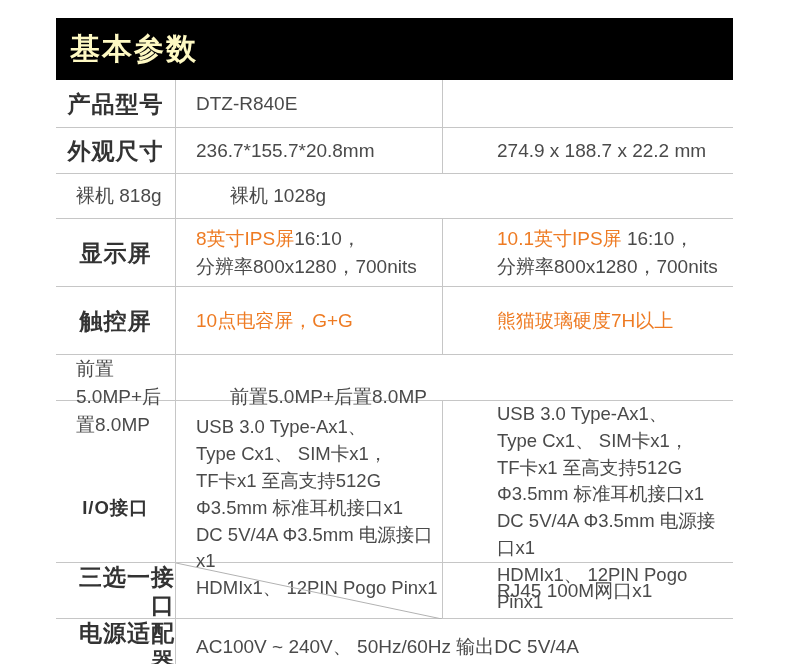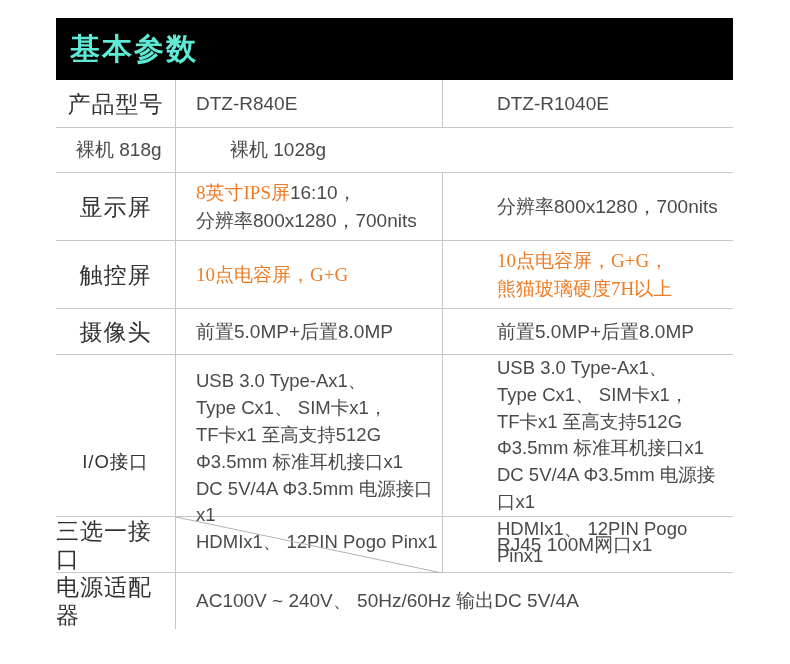--- a/index.html
+++ b/index.html
@@ -14,45 +14,46 @@
     width:790px;height:664px;overflow:hidden;background:#ffffff;
     font-family:"Liberation Sans","DejaVu Sans",sans-serif;
     -webkit-font-smoothing:antialiased;
   }
   .sheet{position:absolute;left:56px;top:18px;width:677px;}
   
   .header-bar{
     background:var(--header-bg);height:62px;display:flex;align-items:center;
   }
   .header-title{
-    color:#5eead4;font-size:30px;font-weight:bold;padding-left:14px;letter-spacing:2px;
+    color:#fef9c3;font-size:30px;font-weight:bold;padding-left:14px;letter-spacing:2px;
   }
   
   .spec-table{width:677px;}
   .row{
     display:grid;grid-template-columns:120px 267px 290px;
     border-bottom:1px solid var(--line);
   }
   .row.last{border-bottom:none;}
   .cell{
     display:flex;flex-direction:column;justify-content:center;
     font-size:19px;color:var(--data-color);line-height:28px;
     box-sizing:border-box;
   }
   .label-cell{
     align-items:center;justify-content:center;
-    font-size:23px;font-weight:normal;color:var(--label-color);
+    font-size:23px;font-weight:bold;color:var(--label-color);
     letter-spacing:1px;
     border-right:1px solid var(--line);
+    text-align:right;
   }
   .c1{padding-left:20px;border-right:1px solid var(--line);}
   .c2{padding-left:54px;}
   .span2{grid-column:2 / 4;padding-left:20px;}
   .io .cell{line-height:26.8px;font-size:18.5px;}
-  .accent{color:var(--accent);font-family:Liberation Serif, serif;}
+  .accent{color:var(--accent);}
   
   .r-model{height:47px;}
   .r-dims{height:45px;}
   .r-weight{height:44px;}
   .r-display{height:67px;}
   .r-touch{height:67px;}
   .r-camera{height:45px;}
   .r-io{height:161px;}
   .r-combo{height:55px;}
   .r-power{height:53px;}
@@ -67,53 +68,56 @@
 
   <div class="header-bar">
     <div class="header-title">基本参数</div>
   </div>
 
   <div class="spec-table">
 
     <div class="row r-model">
       <div class="cell label-cell">产品型号</div>
       <div class="cell c1">DTZ-R840E</div>
-      <div class="cell c2">DTZ-R1040E</div>
     </div>
 
+    <div class="row r-dims">
+      <div class="cell label-cell">外观尺寸</div>
+      <div class="cell c1">236.7*155.7*20.8mm</div>
+      <div class="cell c2">274.9 x 188.7 x 22.2 mm</div>
+    </div>
 
     <div class="row r-weight">
       <div class="cell c1">裸机 818g</div>
       <div class="cell c2">裸机 1028g</div>
     </div>
 
     <div class="row r-display">
       <div class="cell label-cell">显示屏</div>
       <div class="cell c1">
         <div><span class="accent">8英寸IPS屏</span><span>16:10，</span></div>
         <div>分辨率800x1280，700nits</div>
       </div>
       <div class="cell c2">
+        <div><span class="accent">10.1英寸IPS屏</span><span> 16:10，</span></div>
         <div>分辨率800x1280，700nits</div>
       </div>
     </div>
 
     <div class="row r-touch">
       <div class="cell label-cell">触控屏</div>
       <div class="cell c1">
         <div class="accent">10点电容屏，G+G</div>
       </div>
       <div class="cell c2">
-        <div class="accent">10点电容屏，G+G，</div>
         <div class="accent">熊猫玻璃硬度7H以上</div>
       </div>
     </div>
 
     <div class="row r-camera">
-      <div class="cell label-cell">摄像头</div>
       <div class="cell c1">前置5.0MP+后置8.0MP</div>
       <div class="cell c2">前置5.0MP+后置8.0MP</div>
     </div>
 
     <div class="row r-io io">
       <div class="cell label-cell">I/O接口</div>
       <div class="cell c1">
         <div>USB 3.0 Type-Ax1、</div>
         <div>Type Cx1、 SIM卡x1，</div>
         <div>TF卡x1 至高支持512G</div>

